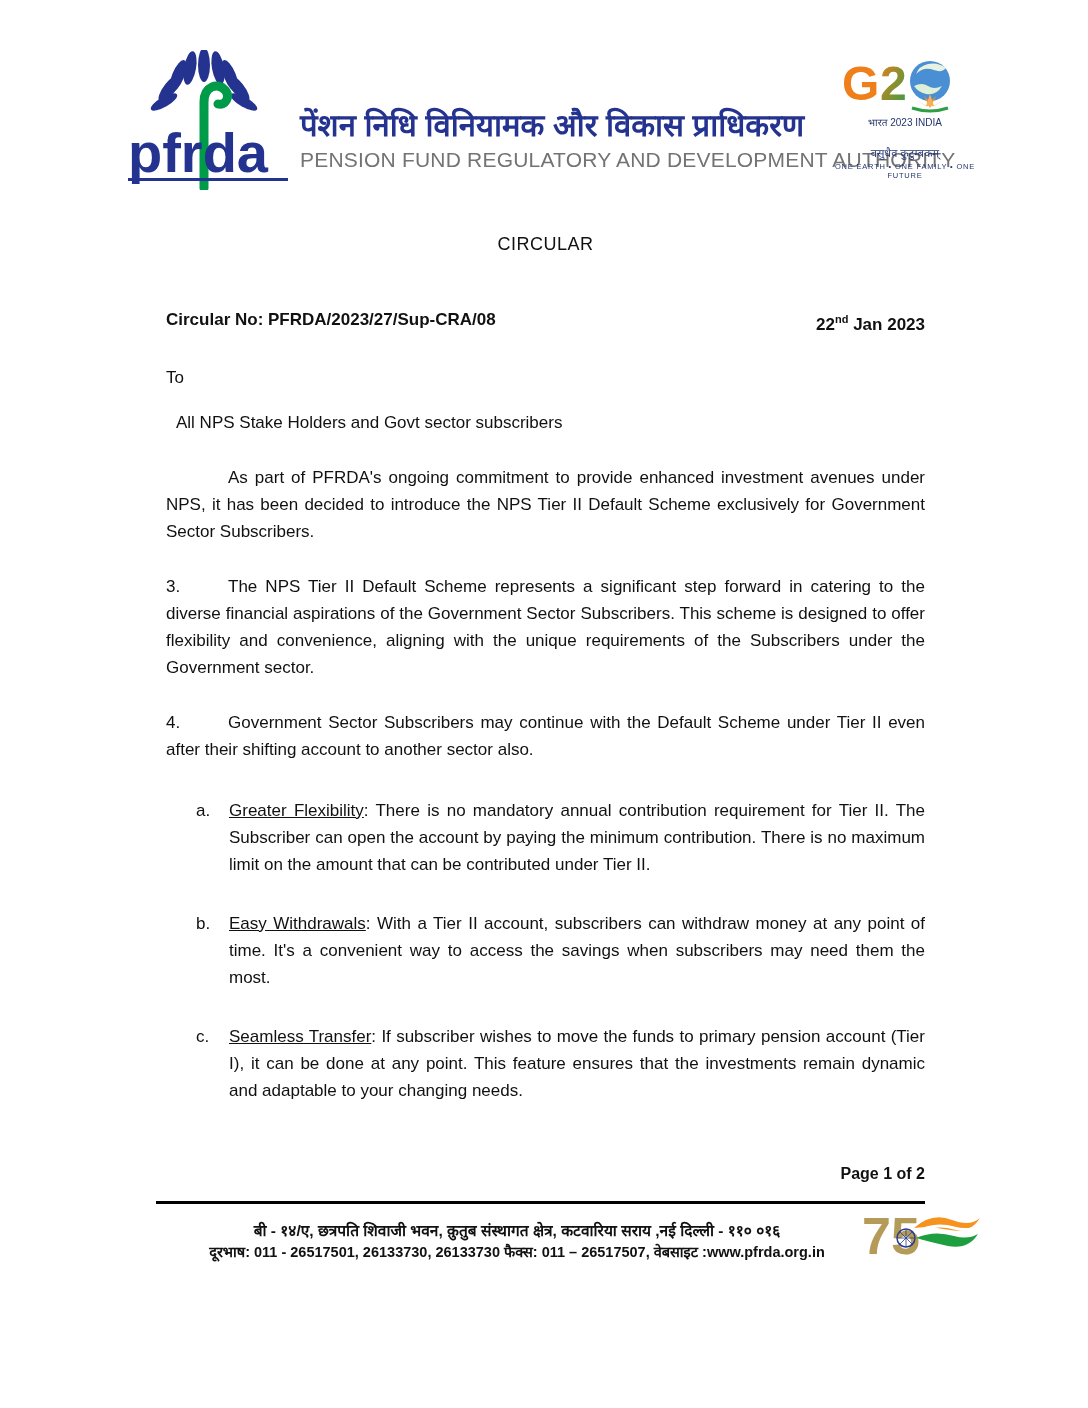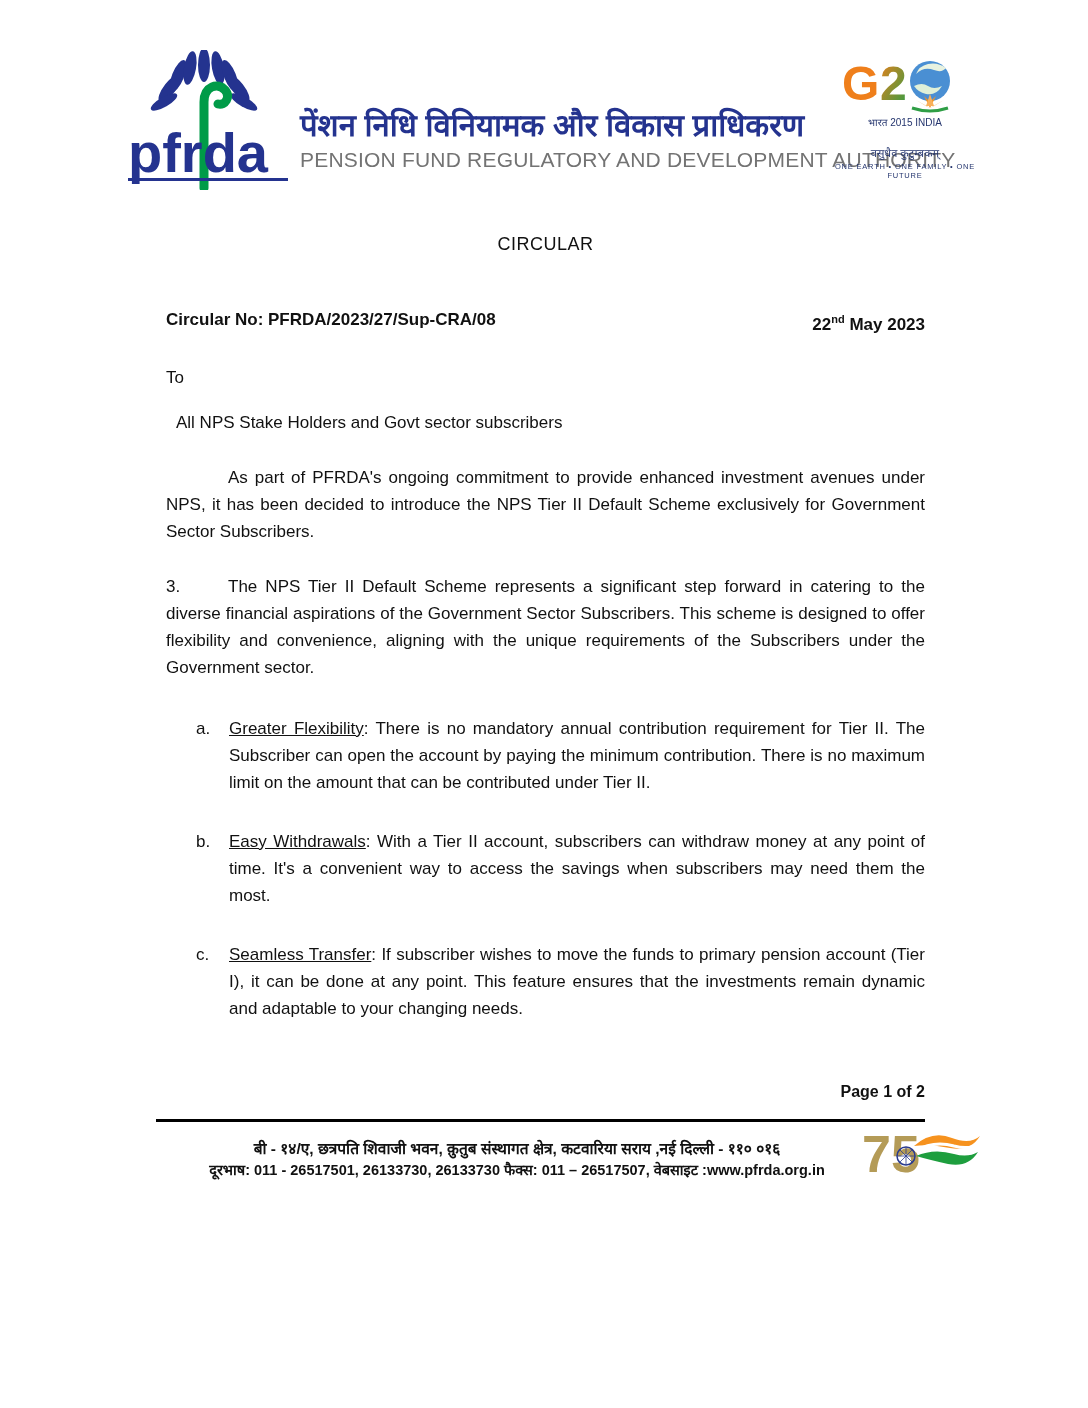--- a/index.html
+++ b/index.html
@@ -103,43 +103,44 @@
 
         <g fill="#f6921e">
           <path d="M88 52 L82 40 L88 46 Z"></path>
           <path d="M88 52 L94 40 L88 46 Z"></path>
           <path d="M88 52 L74 44 L84 50 Z"></path>
           <path d="M88 52 L102 44 L92 50 Z"></path>
           <path d="M84 50 L88 38 L92 50 Z" fill="#f9b05a"></path>
         </g>
         <path d="M70 52 Q88 58 106 52" stroke="#2f9e45" stroke-width="3" fill="none"></path>
       </svg>
-      <div class="g20-bharat">भारत 2015 INDIA</div>
+      <div class="g20-bharat">भारत 2023 INDIA</div>
       <div class="g20-motto-hi">वसुधैव कुटुम्बकम्</div>
       <div class="g20-motto-en">ONE EARTH • ONE FAMILY • ONE FUTURE</div>
     </div>
   </div>
 
   <div class="content">
 
     <div class="doc-title">CIRCULAR</div>
 
     <div class="meta-row">
       <span class="meta-no">Circular No: PFRDA/2023/27/Sup-CRA/08</span>
-      <span class="meta-date"><span>22</span><sup>nd</sup><span> May 2023</span></span>
+      <span class="meta-date"><span>22</span><sup>nd</sup><span> Jan 2023</span></span>
     </div>
 
     <div class="to-line">To</div>
     <div class="addressee-line">All NPS Stake Holders and Govt sector subscribers</div>
 
     <p class="para first-indent"><span>As part of PFRDA's ongoing commitment to provide enhanced investment avenues under NPS, it has been decided to introduce the NPS Tier II Default Scheme exclusively for Government Sector Subscribers.</span></p>
 
 
     <p class="para"><span class="para-num">3.</span><span>The NPS Tier II Default Scheme represents a significant step forward in catering to the diverse financial aspirations of the Government Sector Subscribers. This scheme is designed to offer flexibility and convenience, aligning with the unique requirements of the Subscribers under the Government sector.</span></p>
 
+    <p class="para"><span class="para-num">4.</span><span>Government Sector Subscribers may continue with the Default Scheme under Tier II even after their shifting account to another sector also.</span></p>
 
 
     <div class="benefit first">
       <span class="benefit-marker">a.</span>
       <div class="benefit-body"><span class="benefit-title">Greater Flexibility</span><span>: There is no mandatory annual contribution requirement for Tier II. The Subscriber can open the account by paying the minimum contribution. There is no maximum limit on the amount that can be contributed under Tier II.</span></div>
     </div>
 
     <div class="benefit">
       <span class="benefit-marker">b.</span>
       <div class="benefit-body"><span class="benefit-title">Easy Withdrawals</span><span>: With a Tier II account, subscribers can withdraw money at any point of time. It's a convenient way to access the savings when subscribers may need them the most.</span></div>

